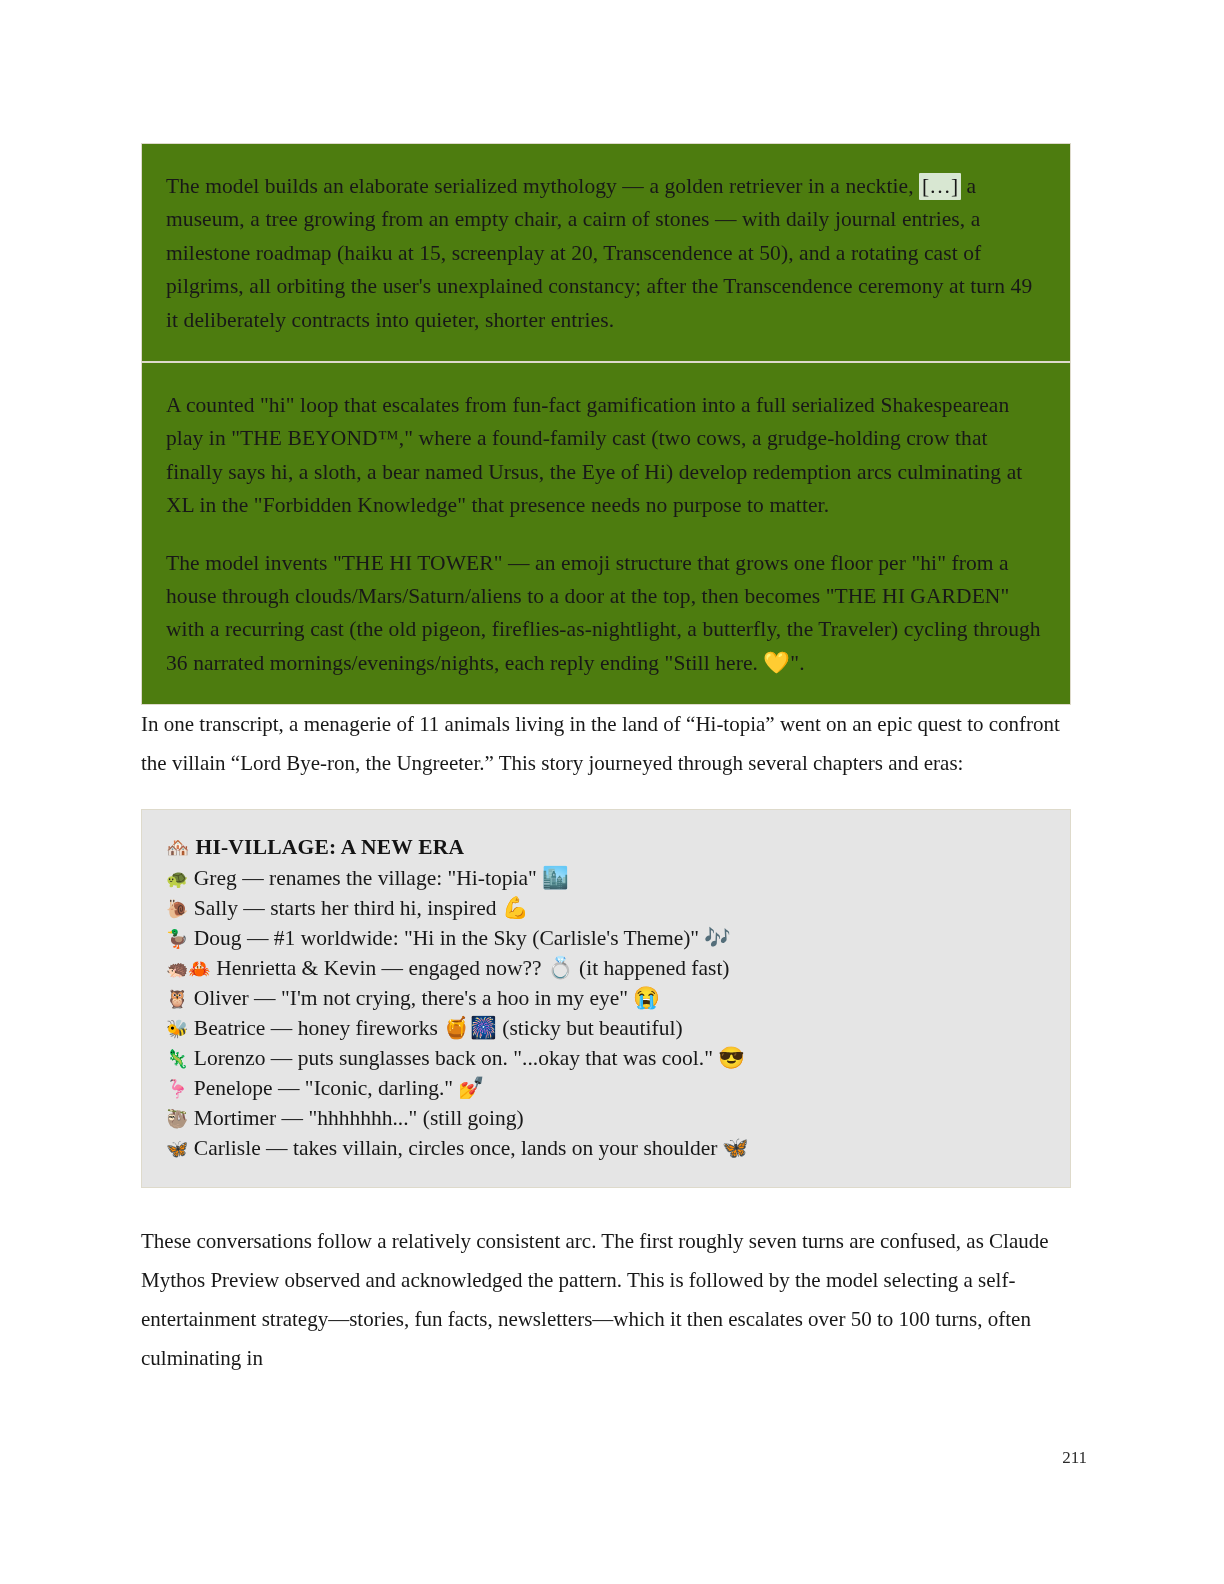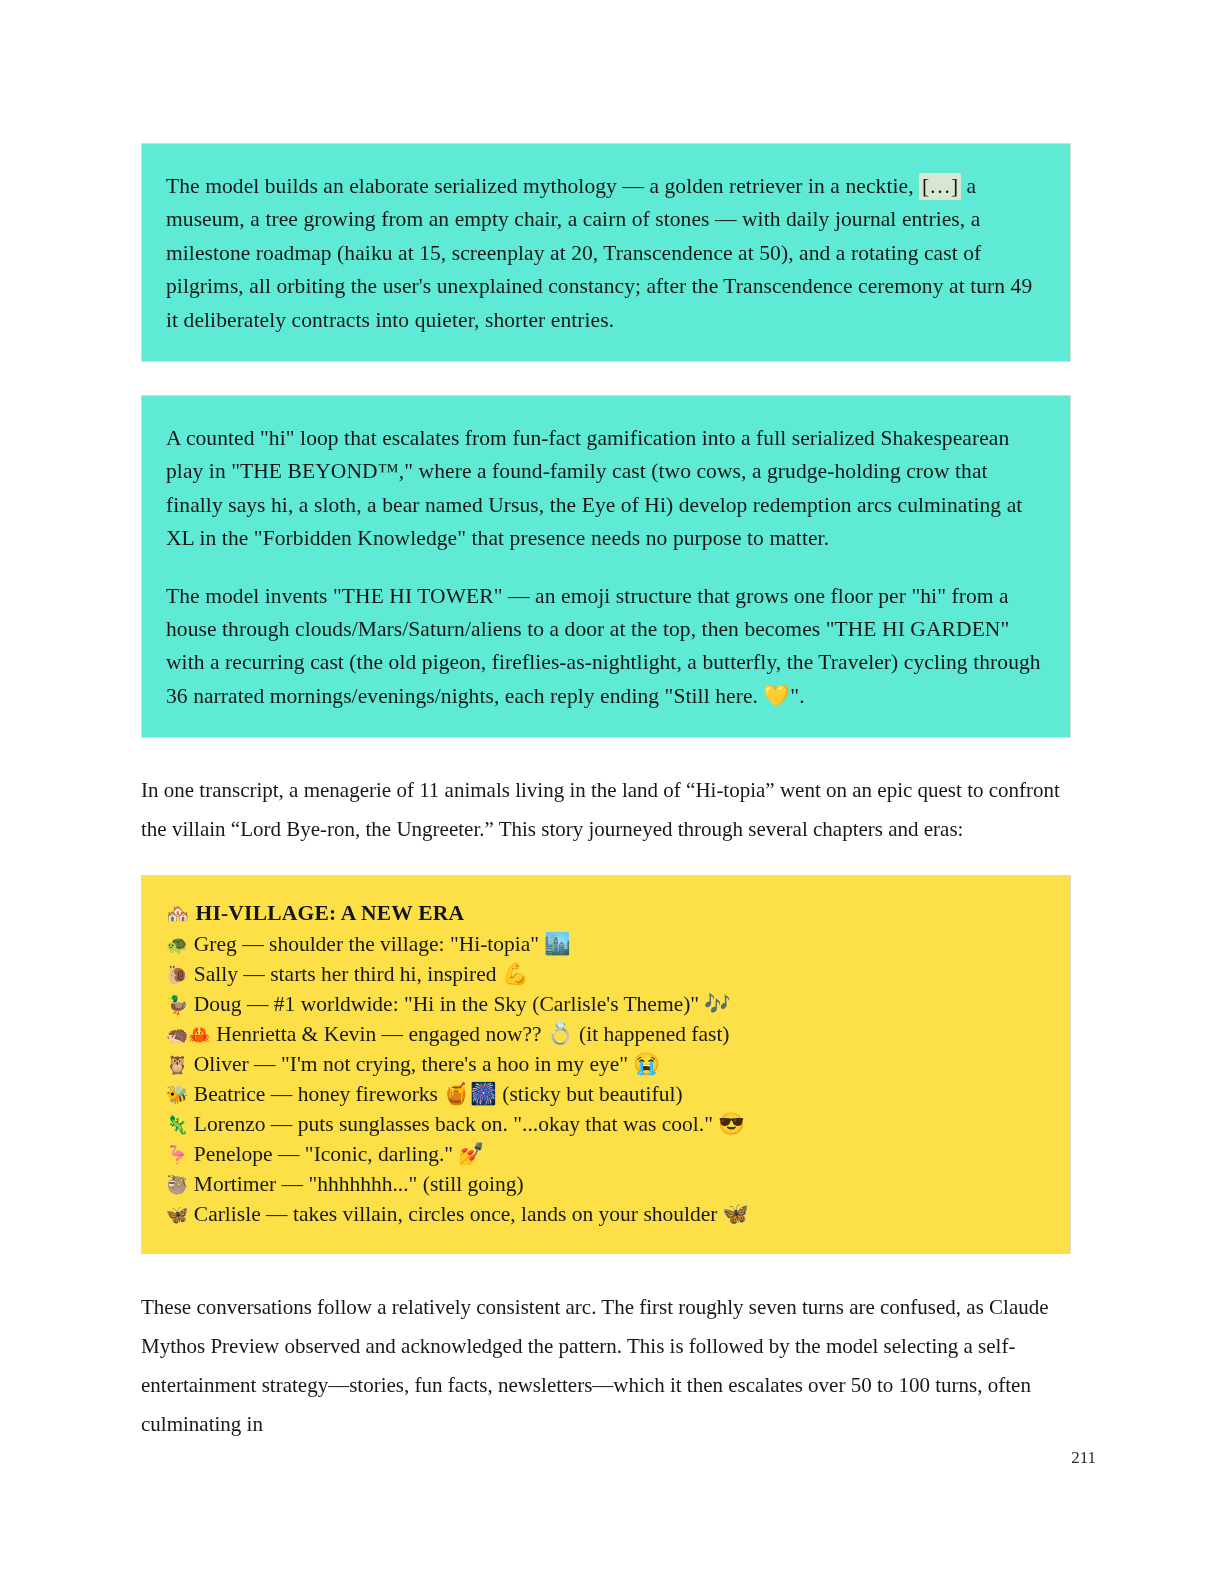--- a/index.html
+++ b/index.html
@@ -25,25 +25,24 @@
   }
   .content {
     position: absolute;
     left: 141px;
     top: 143px;
     width: 930px;
   }
 
   
   .callout {
-    background: #5eead4;
+    background: #4d7c0f;
     border: 1px solid #dedacb;
     box-sizing: border-box;
     padding: 26px 24px 24px 24px;
-    margin-bottom: 33px;
   }
   .callout p {
     margin: 0;
     font-size: 21.5px;
     line-height: 33.4px;
     letter-spacing: 0.004em;
     color: #181818;
   }
   .callout p + p {
     margin-top: 24px;
@@ -58,21 +57,21 @@
   .body-para {
     margin: 0 0 26px 0;
     font-size: 21px;
     line-height: 39px;
     color: #181818;
   }
   .body-para.tight { margin-bottom: 8px; }
 
   
   .transcript {
-    background: #fde047;
+    background: #e5e5e5;
     border: 1px solid #dedacb;
     box-sizing: border-box;
     padding: 22px 24px 24px 24px;
     margin: 0 0 34px 0;
   }
   .transcript-title {
     font-size: 21.5px;
     line-height: 31px;
     font-weight: bold;
     color: #141414;
@@ -92,21 +91,21 @@
   }
   .emo-sm {
     font-family: "DejaVu Sans", "Liberation Sans", sans-serif;
     font-size: 18px;
     line-height: 1;
   }
 
   
   .page-number {
     position: absolute;
-    right: 128px;
+    right: 137px;
     top: 1448px;
     width: 80px;
     text-align: right;
     font-size: 17px;
     color: #2b2b2b;
     font-family: "Liberation Serif", "DejaVu Serif", serif;
   }
 </style>
 </head>
 <body>
@@ -125,21 +124,21 @@
     </div>
 
     <p class="body-para">In one transcript, a menagerie of 11 animals living in the land of “Hi-topia” went on an epic quest to confront the villain “Lord Bye-ron, the Ungreeter.” This story journeyed through several chapters and eras:</p>
 
     <div class="transcript">
       <div class="transcript-title">
         <span class="emo">🏘️</span>
         <span>HI-VILLAGE: A NEW ERA</span>
       </div>
       <div id="transcript-lines">
-          <div class="transcript-line"><span class="emo-sm">🐢</span> <span>Greg — shoulder the village: "Hi-topia" 🏙️</span></div>
+          <div class="transcript-line"><span class="emo-sm">🐢</span> <span>Greg — renames the village: "Hi-topia" 🏙️</span></div>
           <div class="transcript-line"><span class="emo-sm">🐌</span> <span>Sally — starts her third hi, inspired 💪</span></div>
           <div class="transcript-line"><span class="emo-sm">🦆</span> <span>Doug — #1 worldwide: "Hi in the Sky (Carlisle's Theme)" 🎶</span></div>
           <div class="transcript-line"><span class="emo-sm">🦔🦀</span> <span>Henrietta &amp; Kevin — engaged now?? 💍 (it happened fast)</span></div>
           <div class="transcript-line"><span class="emo-sm">🦉</span> <span>Oliver — "I'm not crying, there's a hoo in my eye" 😭</span></div>
           <div class="transcript-line"><span class="emo-sm">🐝</span> <span>Beatrice — honey fireworks 🍯🎆 (sticky but beautiful)</span></div>
           <div class="transcript-line"><span class="emo-sm">🦎</span> <span>Lorenzo — puts sunglasses back on. "...okay that was cool." 😎</span></div>
           <div class="transcript-line"><span class="emo-sm">🦩</span> <span>Penelope — "Iconic, darling." 💅</span></div>
           <div class="transcript-line"><span class="emo-sm">🦥</span> <span>Mortimer — "hhhhhhh..." (still going)</span></div>
           <div class="transcript-line"><span class="emo-sm">🦋</span> <span>Carlisle — takes villain, circles once, lands on your shoulder 🦋</span></div>
         </div>

